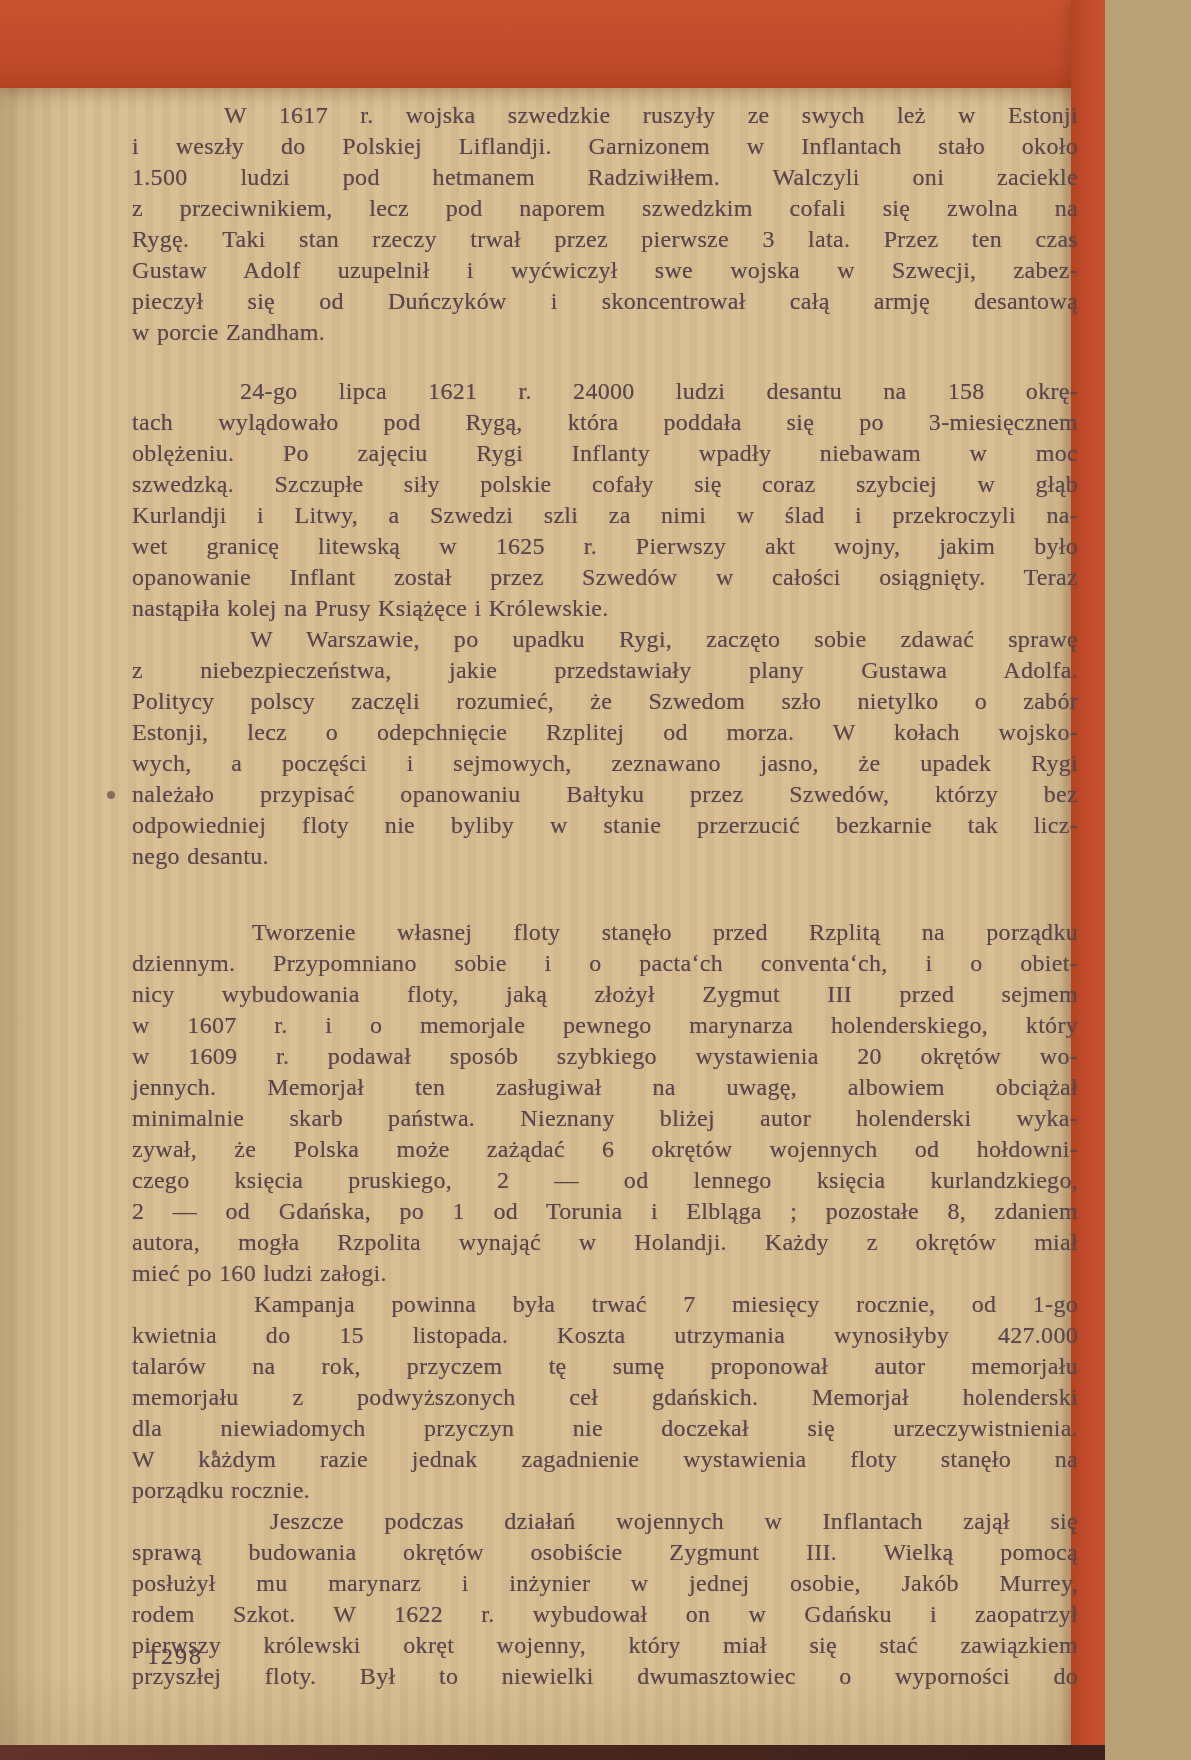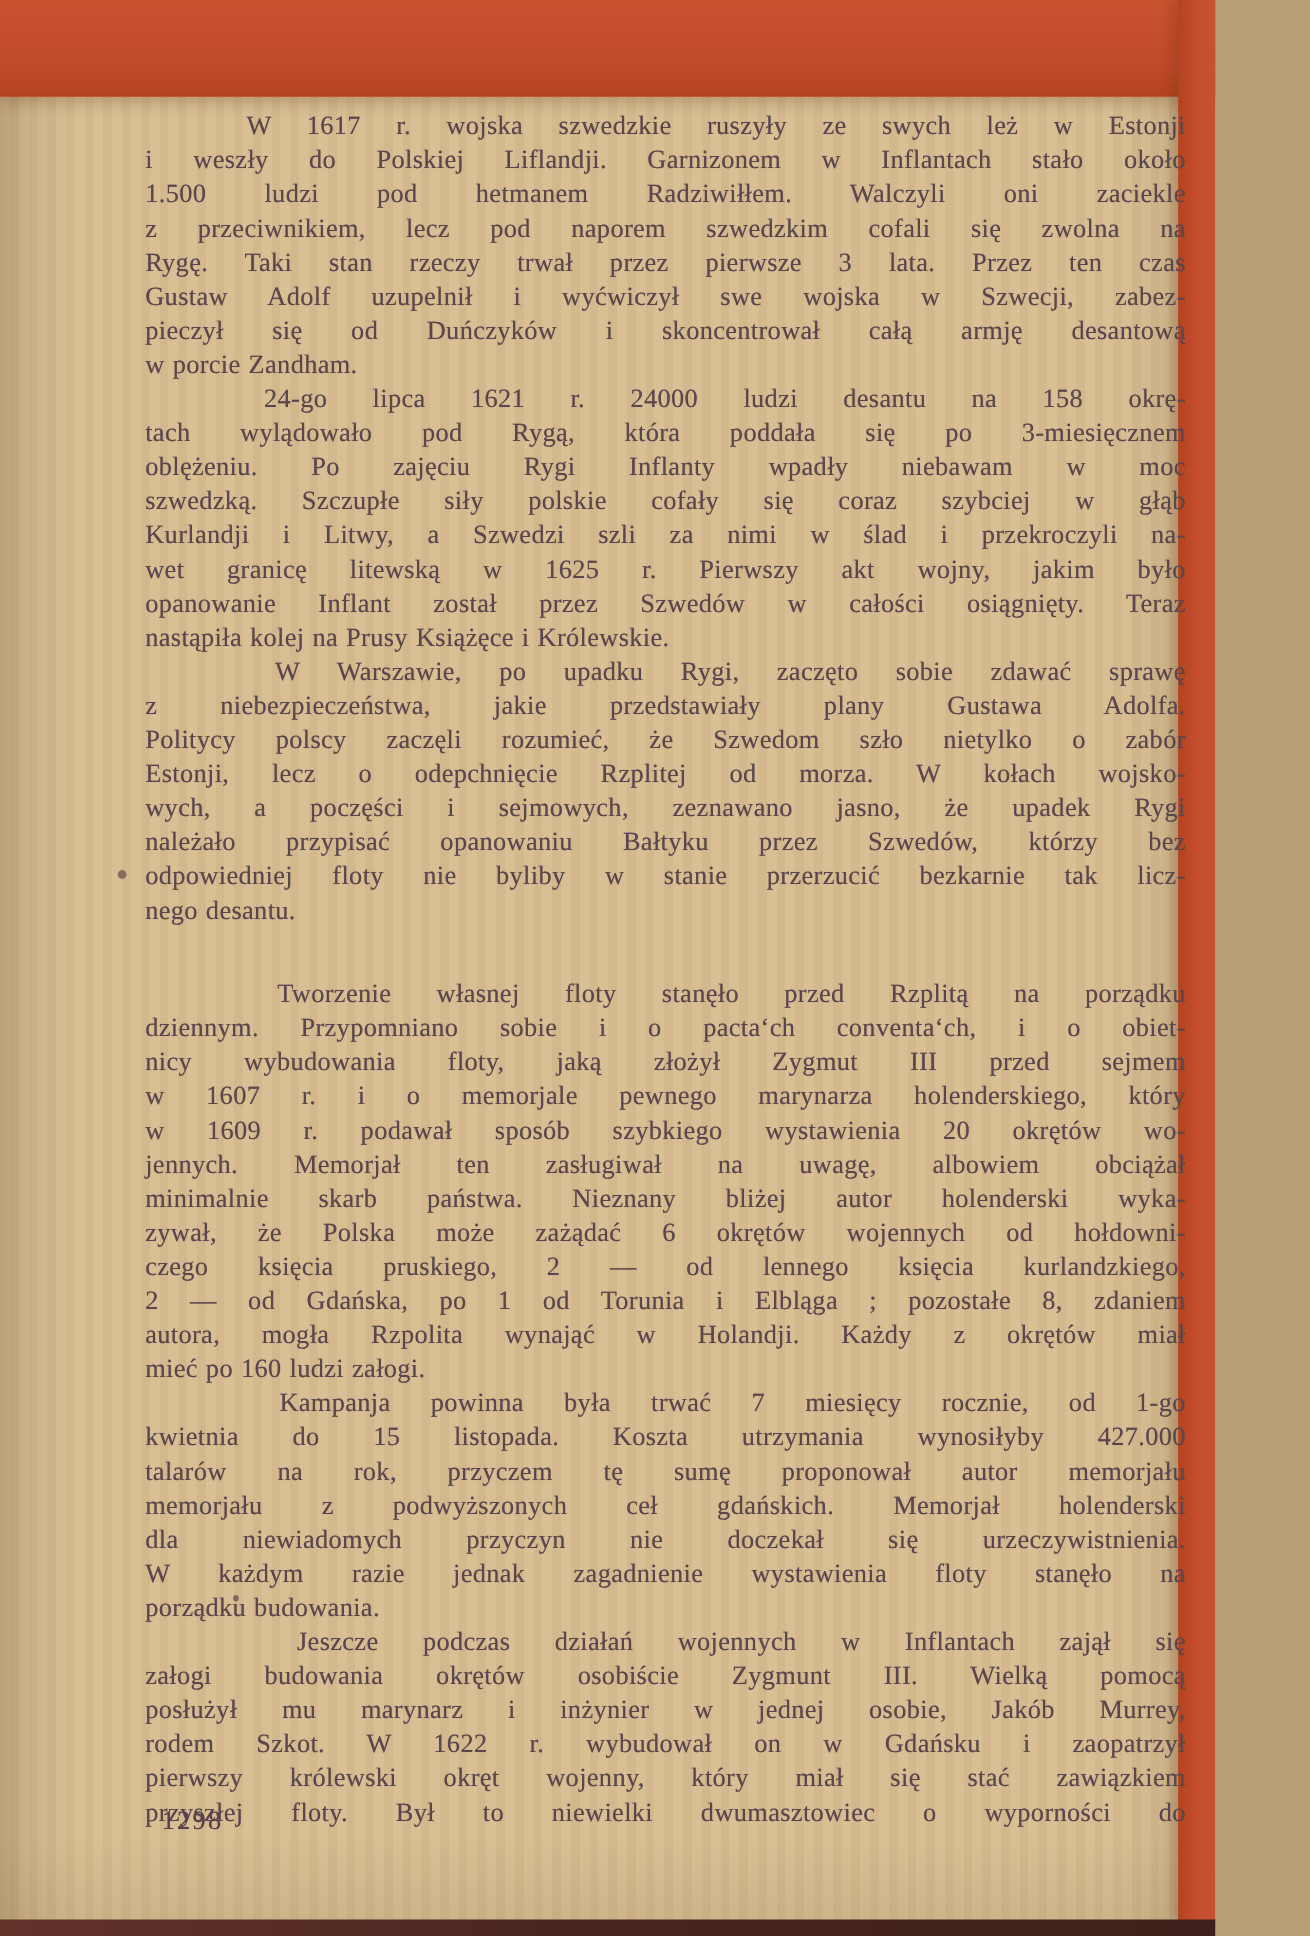--- a/index.html
+++ b/index.html
@@ -57,21 +57,21 @@
     text-align: justify;
     text-align-last: justify;
     -moz-text-align-last: justify;
   }
   .line.plast {
     text-align-last: left;
     -moz-text-align-last: left;
   }
   
   .p0 .first { padding-left: 92px;  }
-  .p1 .first { padding-left: 108px; }
+  .p1 .first { padding-left: 108px; margin-top: 28px; }
   .p2 .first { padding-left: 118px; }
   .p3 .first { padding-left: 120px; margin-top: 45px; }
   .p4 .first { padding-left: 122px; }
   .p5 .first { padding-left: 138px; }
 
   .page-number {
     position: absolute;
     left: 147px;
     top: 1643px;
     font-size: 24px;
@@ -140,25 +140,25 @@
         <div class="line">autora, mogła Rzpolita wynająć w Holandji. Każdy z okrętów miał</div>
         <div class="line plast">mieć po 160 ludzi załogi.</div>
       </div>
       <div class="para p4">
         <div class="line first">Kampanja powinna była trwać 7 miesięcy rocznie, od 1-go</div>
         <div class="line">kwietnia do 15 listopada. Koszta utrzymania wynosiłyby 427.000</div>
         <div class="line">talarów na rok, przyczem tę sumę proponował autor memorjału</div>
         <div class="line">memorjału z podwyższonych ceł gdańskich. Memorjał holenderski</div>
         <div class="line">dla niewiadomych przyczyn nie doczekał się urzeczywistnienia.</div>
         <div class="line">W każdym razie jednak zagadnienie wystawienia floty stanęło na</div>
-        <div class="line plast">porządku budowania.</div>
+        <div class="line plast">porządku rocznie.</div>
       </div>
       <div class="para p5">
         <div class="line first">Jeszcze podczas działań wojennych w Inflantach zajął się</div>
-        <div class="line">załogi budowania okrętów osobiście Zygmunt III. Wielką pomocą</div>
+        <div class="line">sprawą budowania okrętów osobiście Zygmunt III. Wielką pomocą</div>
         <div class="line">posłużył mu marynarz i inżynier w jednej osobie, Jakób Murrey,</div>
         <div class="line">rodem Szkot. W 1622 r. wybudował on w Gdańsku i zaopatrzył</div>
         <div class="line">pierwszy królewski okręt wojenny, który miał się stać zawiązkiem</div>
         <div class="line">przyszłej floty. Był to niewielki dwumasztowiec o wyporności do</div>
       </div>
     </div>
 
   <div class="speck speck1"></div>
   <div class="speck speck2"></div>
 

